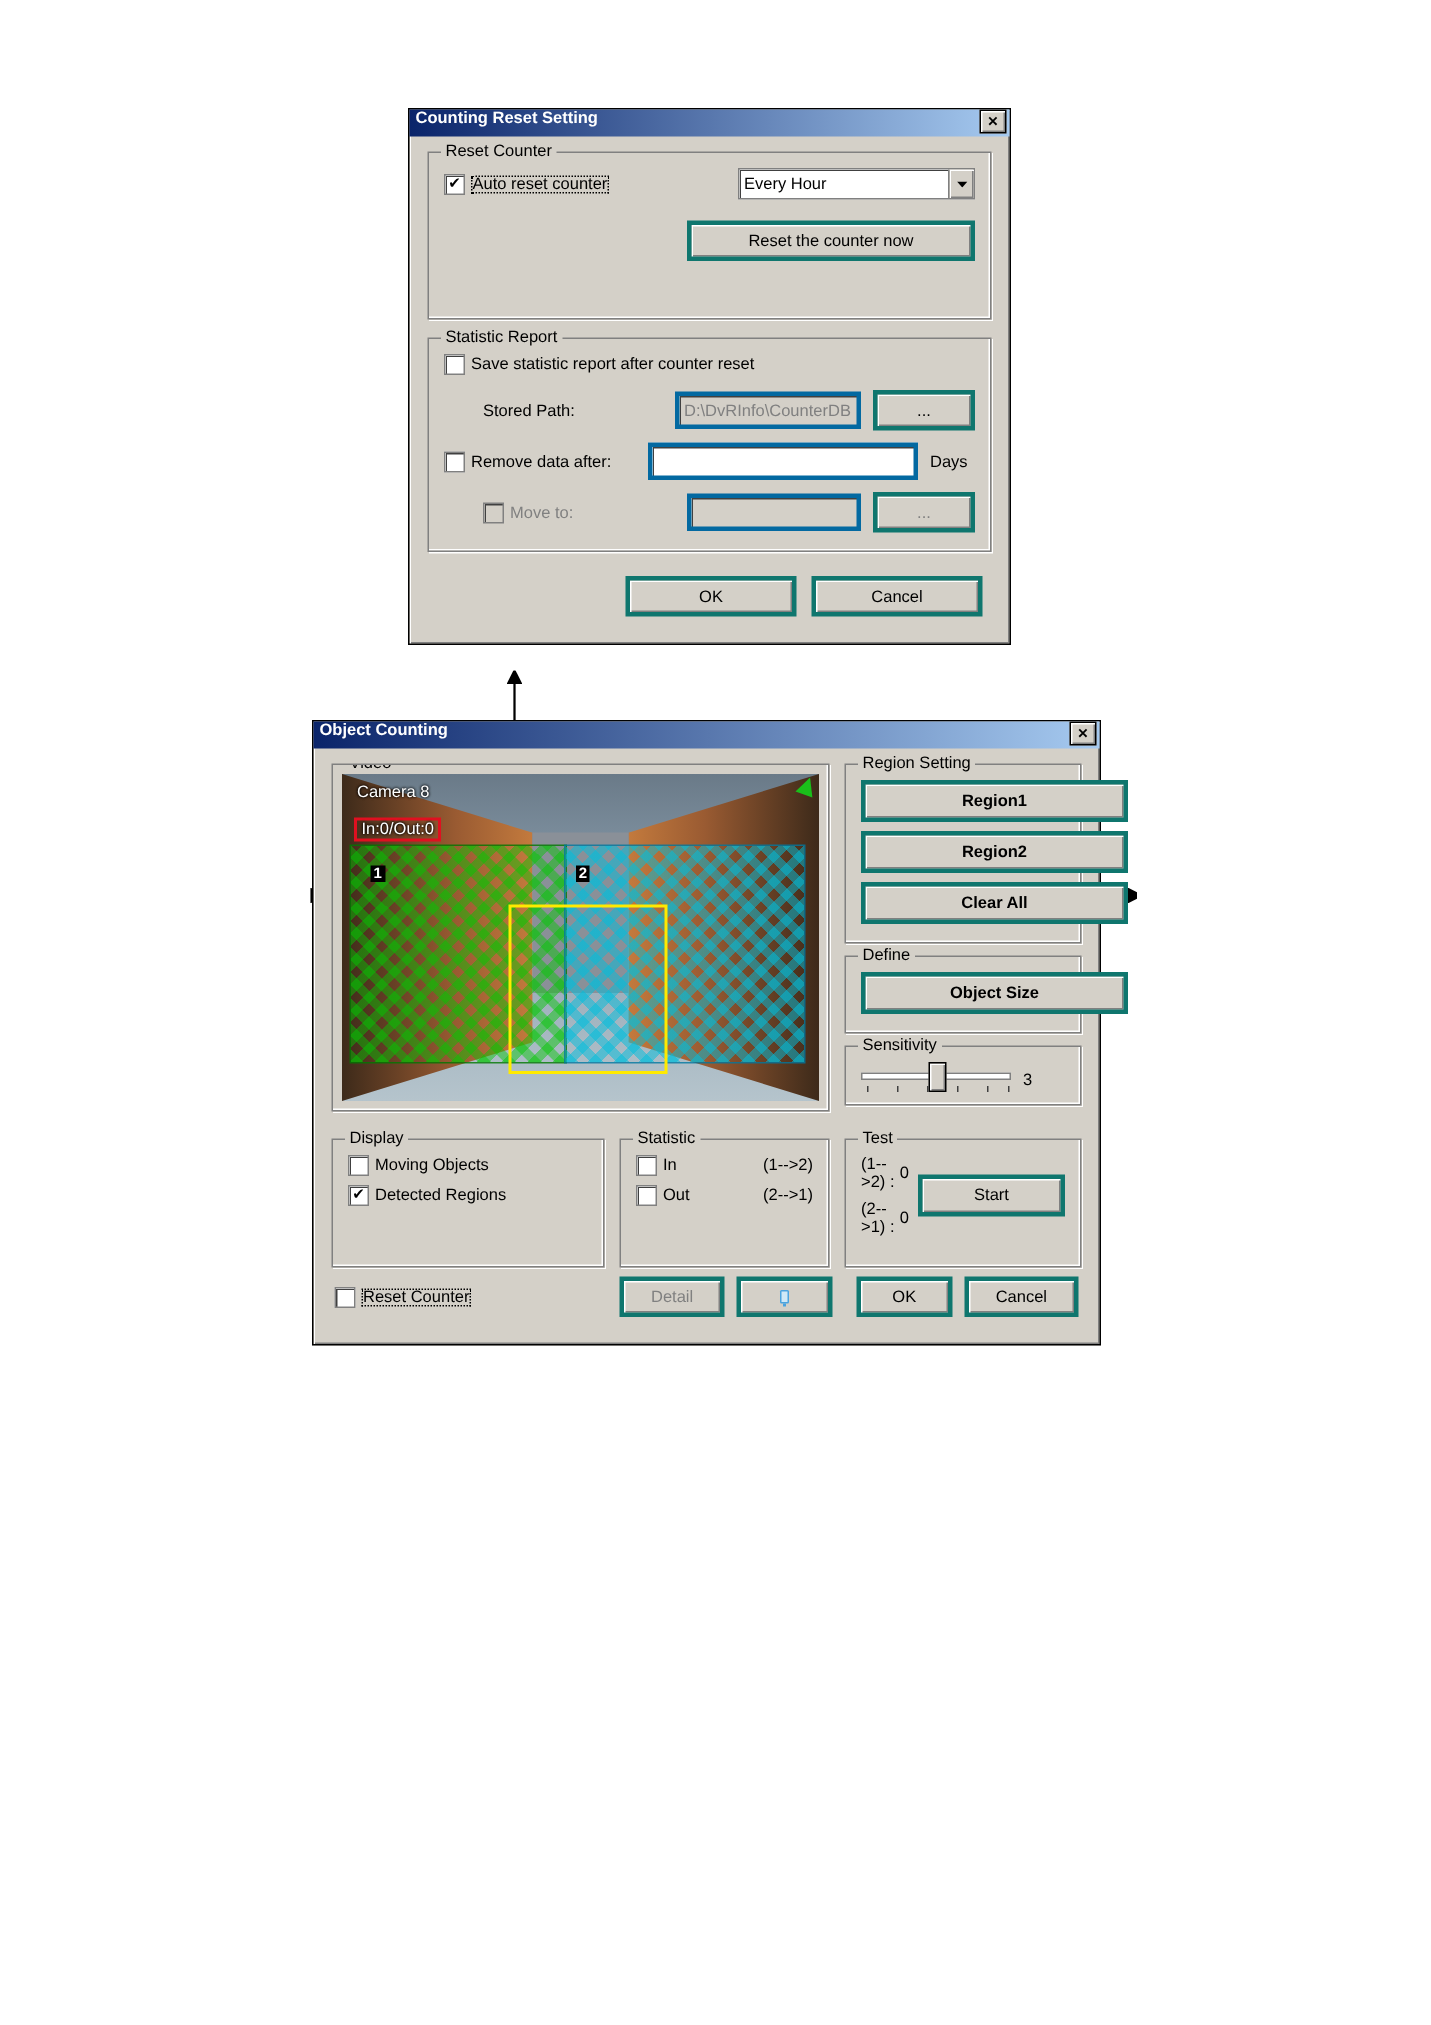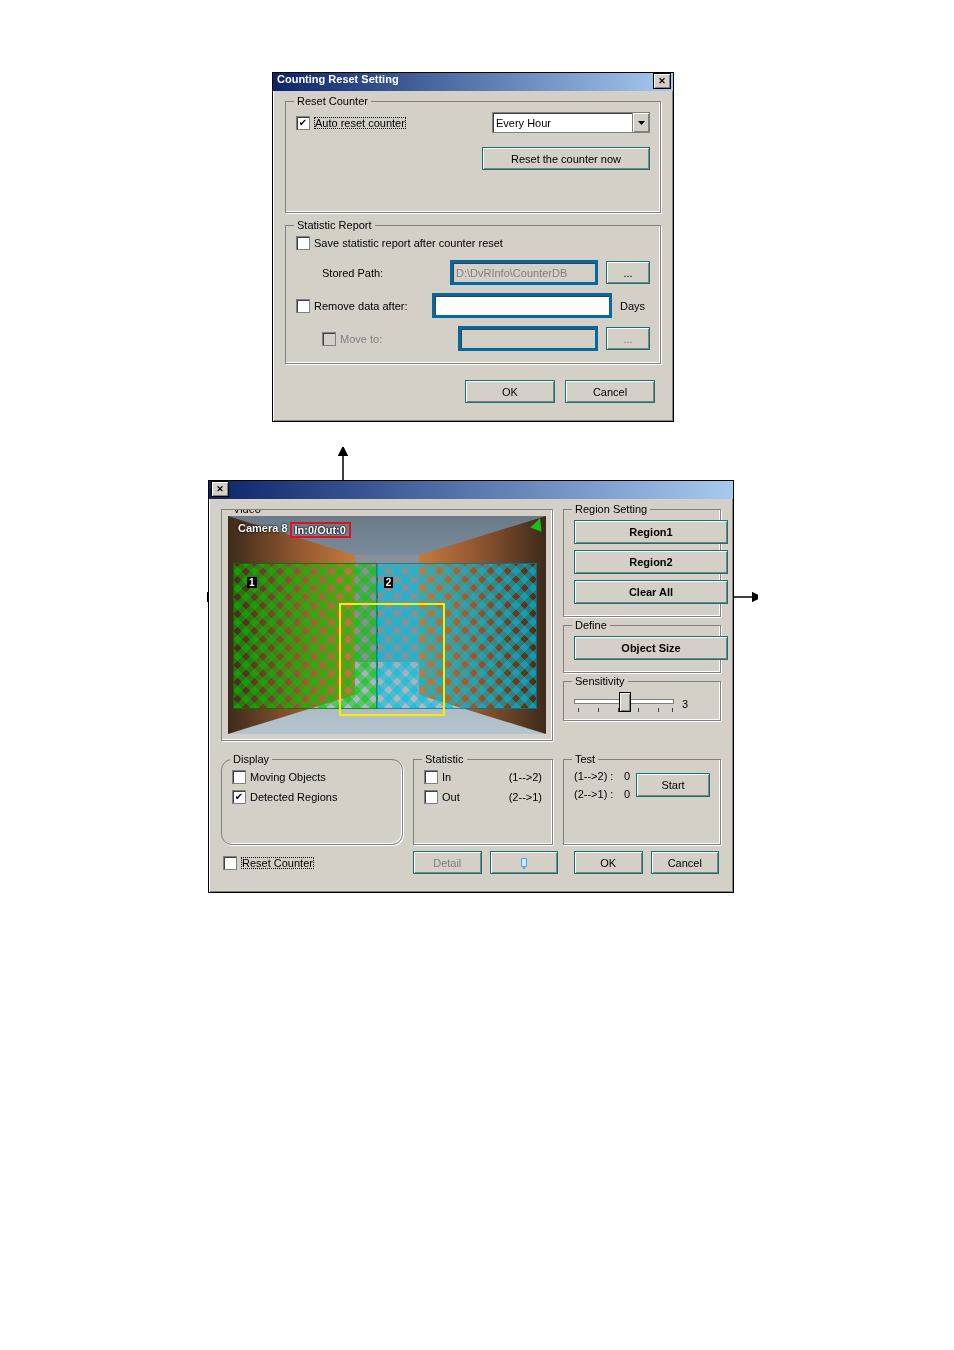--- a/index.html
+++ b/index.html
@@ -5,21 +5,21 @@
   html,body{margin:0;padding:0;background:#fff;font-family:Tahoma,Arial,sans-serif;font-size:11px;color:#000;}
   .page{width:954px;height:1350px;position:relative;}
   
   .dialog{position:absolute;background:#d4d0c8;border:1px solid #000;box-shadow:inset 1px 1px 0 #fff,inset -1px -1px 0 #808080;}
   .titlebar{height:18px;background:linear-gradient(to right,#0a246a,#a6caf0);display:flex;align-items:flex-start;padding:0 2px;}
   .titlebar .tt{color:#fff;font-weight:bold;flex:1;padding-left:2px;white-space:nowrap;overflow:hidden;}
   .title-close{width:16px;height:14px;background:#d4d0c8;border:1px solid #000;box-shadow:inset 1px 1px 0 #fff,inset -1px -1px 0 #808080;display:flex;align-items:center;justify-content:center;font-size:9px;font-family:Arial;font-weight:bold;cursor:default;}
   .body{padding:10px 12px;}
   .group{border:1px solid #808080;box-shadow:inset -1px -1px 0 #fff,1px 1px 0 #fff;padding:10px 10px 12px 10px;margin-bottom:12px;position:relative;}
   .group>.legend{position:absolute;top:-7px;left:8px;background:#d4d0c8;padding:0 3px;}
-  .btn{background:#d4d0c8;border:1px solid #0f766e;box-shadow:inset 1px 1px 0 #fff,inset -1px -1px 0 #808080;height:21px;display:inline-flex;align-items:center;justify-content:center;padding:0 8px;cursor:default;}
+  .btn{background:#d4d0c8;border:3px solid #0f766e;box-shadow:inset 1px 1px 0 #fff,inset -1px -1px 0 #808080;height:21px;display:inline-flex;align-items:center;justify-content:center;padding:0 18px;cursor:default;}
   .txt{background:#fff;border:3px solid #0369a1;box-shadow:inset 1px 1px 0 #404040;height:19px;padding:0 3px;display:inline-flex;align-items:center;font-size:11px;}
   .txt.disabled{background:#d4d0c8;color:#808080;}
   .sel{background:#fff;border:1px solid #808080;box-shadow:inset 1px 1px 0 #404040;height:19px;display:inline-flex;align-items:center;}
   .sel .selval{flex:1;padding:0 3px;}
   .sel .selbtn{width:16px;height:100%;background:#d4d0c8;border-left:1px solid #808080;box-shadow:inset 1px 1px 0 #fff,inset -1px -1px 0 #808080;display:flex;align-items:center;justify-content:center;}
   .cb{width:12px;height:12px;border:1px solid #808080;box-shadow:inset 1px 1px 0 #404040;background:#fff;display:inline-flex;align-items:center;justify-content:center;font-size:10px;line-height:10px;margin-right:4px;vertical-align:middle;}
   .cb.disabled{background:#d4d0c8;}
   .row{display:flex;align-items:center;}
   .disabled-text{color:#808080;}
   .focus-dotted{outline:1px dotted #000;outline-offset:-1px;}
@@ -39,21 +39,21 @@
   .vs-floor{position:absolute;left:0;right:0;top:0;bottom:0;background:linear-gradient(to bottom,#6a7a88 0%,#8ca0b0 40%,#b5c4cc 100%);}
   .vs-shelf{position:absolute;top:0;bottom:0;background:#7a4a28;}
   .vs-shelf.l{left:0;width:40%;clip-path:polygon(0 0,100% 18%,100% 82%,0 100%);background:linear-gradient(to right,#3d2a1a,#9a5b32 60%,#c37a3d);}
   .vs-shelf.r{right:0;width:40%;clip-path:polygon(0 18%,100% 0,100% 100%,0 82%);background:linear-gradient(to left,#3d2a1a,#9a5b32 60%,#c37a3d);}
   .vs-endwall{position:absolute;left:40%;right:40%;top:18%;bottom:33%;background:#8a9098;}
   .region1{position:absolute;left:2%;top:22%;width:45%;height:66%;background:repeating-linear-gradient(45deg,rgba(0,200,0,.45) 0 6px,transparent 6px 12px),repeating-linear-gradient(-45deg,rgba(0,200,0,.45) 0 6px,transparent 6px 12px);outline:1px solid rgba(0,120,0,.8);}
   .region2{position:absolute;left:47%;top:22%;width:50%;height:66%;background:repeating-linear-gradient(45deg,rgba(0,190,220,.5) 0 6px,transparent 6px 12px),repeating-linear-gradient(-45deg,rgba(0,190,220,.5) 0 6px,transparent 6px 12px);outline:1px solid rgba(0,120,160,.8);}
   .objbox{position:absolute;left:35%;top:40%;width:32%;height:50%;border:2px solid #ffea00;}
   .rlabel{position:absolute;background:#000;color:#fff;font-weight:bold;font-size:10px;padding:0 2px;}
   .vs-arrow{position:absolute;right:2px;top:2px;width:0;height:0;border-left:6px solid transparent;border-right:6px solid transparent;border-bottom:12px solid #1abf1a;transform:rotate(20deg);}
-  .overlay-label{position:absolute;left:8px;top:6px;display:flex;gap:0;font-weight:bold;font-size:11px;}
+  .overlay-label{position:absolute;left:8px;top:6px;display:flex;gap:11px;font-weight:normal;font-size:11px;flex-direction:column;}
   .ol-white{color:#fff;text-shadow:0 0 2px #000,0 0 2px #000;padding:0 2px;}
   .ol-red{border:2px solid #e01020;padding:0 3px;color:#fff;text-shadow:0 0 2px #000,0 0 2px #000;}
   .d2 .side{flex:1;display:flex;flex-direction:column;gap:8px;}
   .d2 .side .group{margin-bottom:0;}
   .d2 .side .btn{width:100%;height:22px;margin-bottom:6px;font-weight:bold;}
   .slider{position:relative;height:24px;width:100px;display:inline-block;}
   .slider .track{position:absolute;left:0;right:0;top:7px;height:3px;background:#fff;border:1px solid #808080;}
   .slider .thumb{position:absolute;top:0;width:10px;height:18px;background:#d4d0c8;border:1px solid #000;box-shadow:inset 1px 1px 0 #fff,inset -1px -1px 0 #808080;}
   .slider .tick{position:absolute;top:16px;width:1px;height:4px;background:#404040;}
   .d2 .lower{display:flex;gap:10px;margin-top:6px;}
@@ -151,20 +151,21 @@
       <path d="M0,0 L10,5 L0,10 z" fill="#000"></path>
     </marker>
   </defs>
   <line x1="145" y1="150" x2="145" y2="8" stroke="#000" stroke-width="1.5" marker-end="url(#ah)"></line>
   <line x1="10" y1="150" x2="555" y2="150" stroke="#000" stroke-width="1.5" marker-end="url(#ah)" marker-start="url(#ah)"></line>
   <line x1="200" y1="300" x2="200" y2="425" stroke="#000" stroke-width="1.5" marker-end="url(#ah)"></line>
 </svg>
 
 <div class="dialog d2">
   <div class="titlebar">
+    <span class="tt">Object Counting</span>
     <span class="title-close">✕</span>
   </div>
   <div class="body">
     <div class="upper">
 
       <div class="group video-group">
         <span class="legend">Video</span>
         <div class="video-scene">
           <div class="vs-floor"></div>
           <div class="vs-shelf l"></div>
@@ -215,21 +216,21 @@
               <span class="tick" style="left:84px;"></span>
               <span class="tick" style="left:98px;"></span>
             </span>
             <span>3</span>
           </div>
         </div>
       </div>
     </div>
 
     <div class="lower">
-      <div class="group" style="flex:0 0 160px;border-radius:11px;">
+      <div class="group" style="flex:0 0 160px;">
         <span class="legend">Display</span>
         <label class="row" style="margin-bottom:6px;">
           <span class="cb"></span>
           <span>Moving Objects</span>
         </label>
         <label class="row">
           <span class="cb">✔</span>
           <span>Detected Regions</span>
         </label>
       </div>

